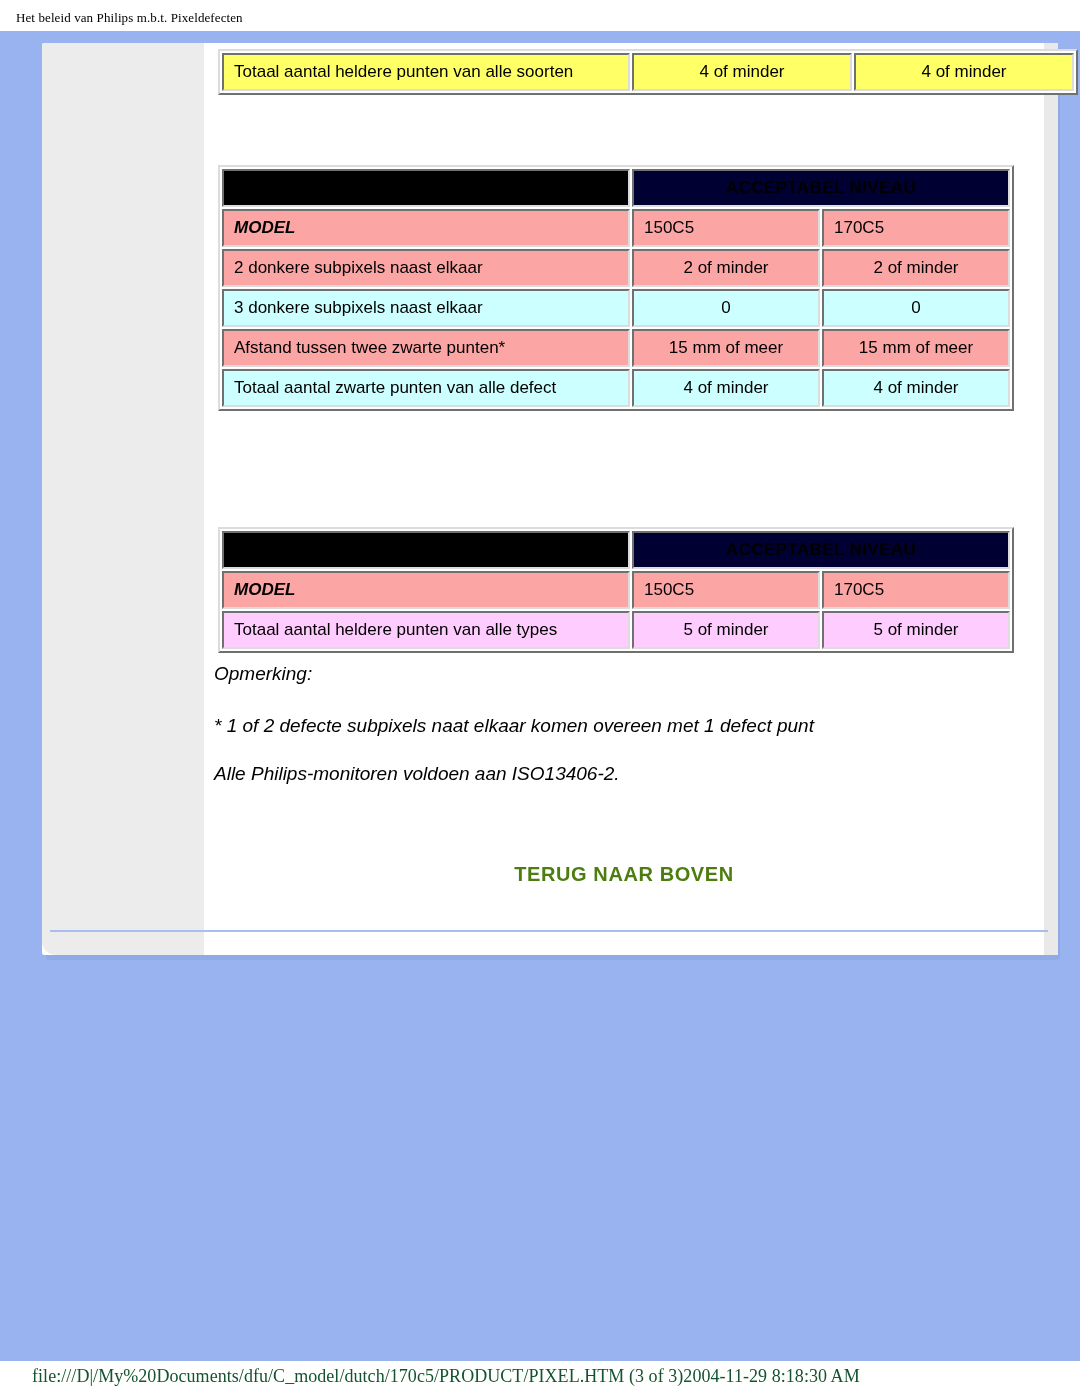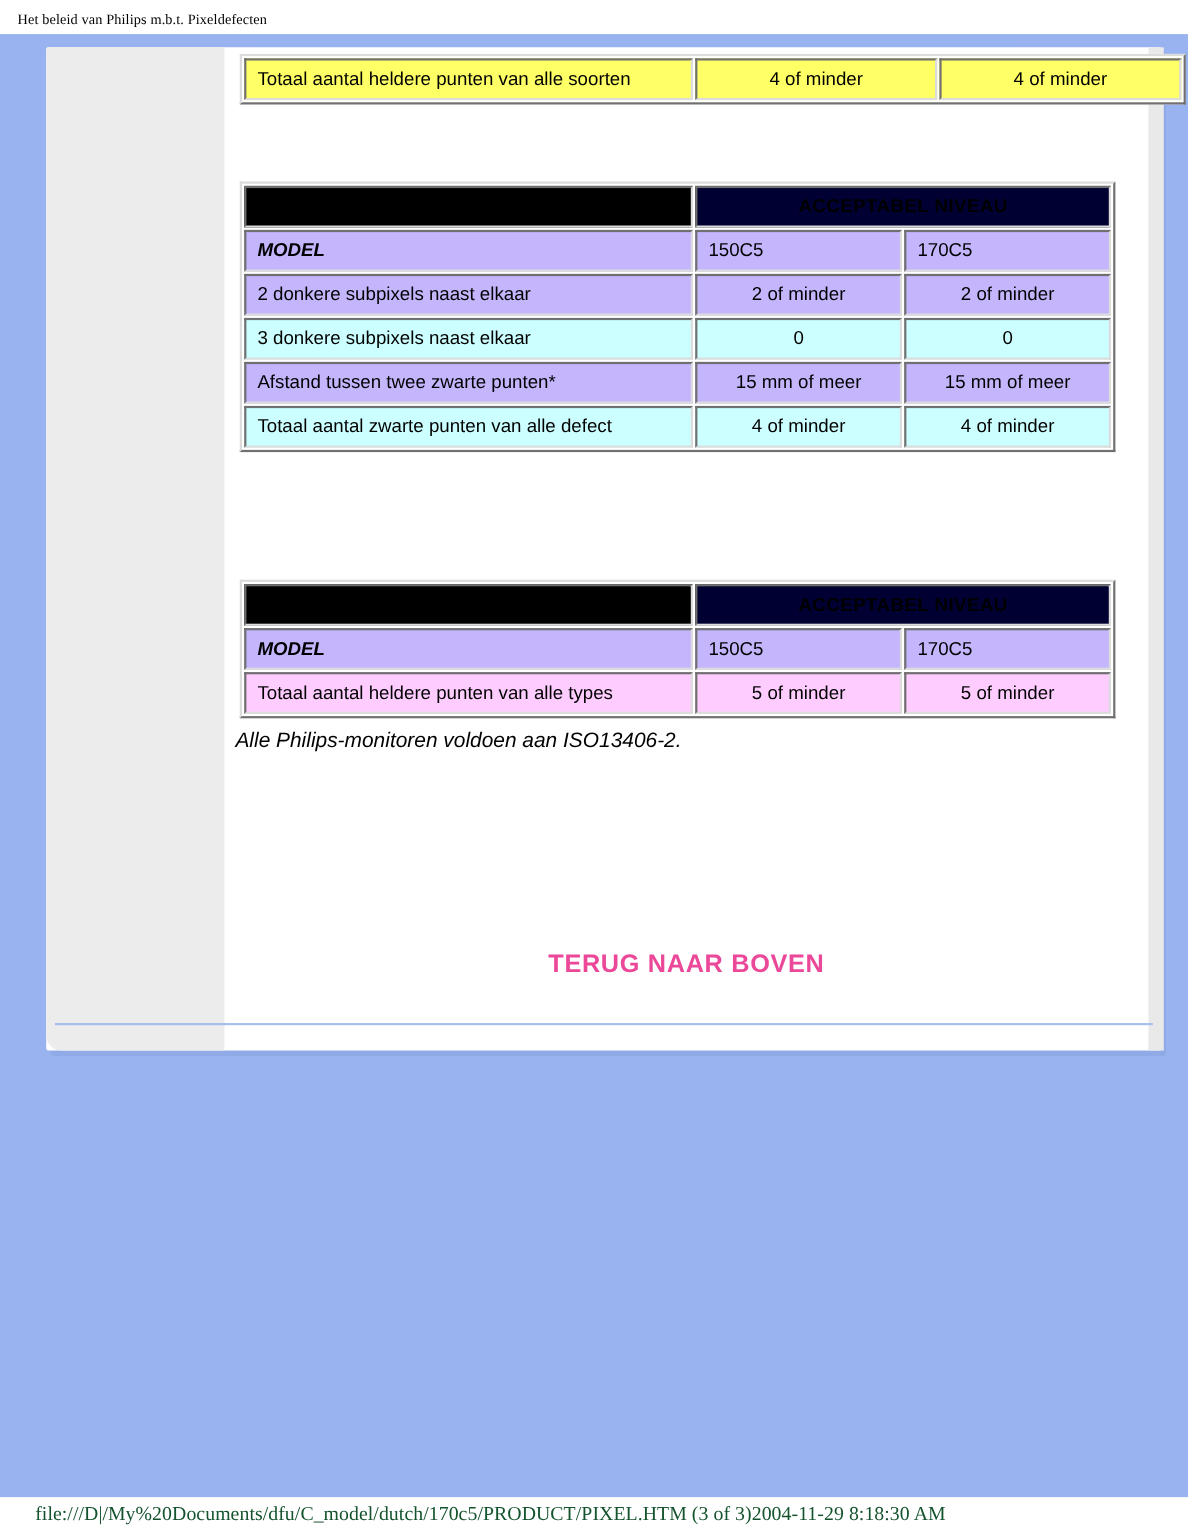--- a/index.html
+++ b/index.html
@@ -125,21 +125,21 @@
     padding: 5px 10px;
     height: 24px;
     vertical-align: middle;
   }
   td.c-label  { text-align: left; }
   td.c-val    { text-align: center; }
 
   td.yellow { background: #ffff66; }
   td.cyan   { background: #ccffff; }
   td.pink   { background: #ffccff; }
-  td.white  { background: #c4b5fd; }
+  td.white  { background: #fca5a5; }
 
   td.hdr-black {
     background: #000000;
     color: #ffffff;
     font-weight: bold;
     font-size: 16.5px;
     letter-spacing: 0.4px;
     text-align: left;
     border-color: #000000 #000000 #000000 #000000;
   }
@@ -188,23 +188,23 @@
   
   .backtotop-wrap {
     position: absolute;
     left: 0;
     top: 820px;
     width: 840px;
     text-align: center;
   }
   .backtotop {
     font-family: "Liberation Sans", sans-serif;
-    font-size: 23px;
-    font-weight: bold;
-    color: #ec4899;
+    font-size: 20px;
+    font-weight: bold;
+    color: #4d7c0f;
     letter-spacing: 0.6px;
     text-decoration: none;
     cursor: pointer;
   }
 </style>
 </head>
 <body>
 
 <div class="print-header">Het beleid van Philips m.b.t. Pixeldefecten</div>
 
@@ -275,20 +275,22 @@
       </tr>
       <tr>
         <td class="c-label pink">Totaal aantal heldere punten van alle types</td>
         <td class="c-val pink">5 of minder</td>
         <td class="c-val pink">5 of minder</td>
       </tr>
     </tbody>
   </table>
 
   <div class="notes">
+    <p class="note-line first">Opmerking:</p>
+    <p class="note-line">* 1 of 2 defecte subpixels naat elkaar komen overeen met 1 defect punt</p>
     <p class="note-line">Alle Philips-monitoren voldoen aan ISO13406-2.</p>
   </div>
 
   <div class="backtotop-wrap">
     <a class="backtotop" href="#">TERUG NAAR BOVEN</a>
   </div>
 
 </div>
 
 <div class="print-footer">file:///D|/My%20Documents/dfu/C_model/dutch/170c5/PRODUCT/PIXEL.HTM (3 of 3)2004-11-29 8:18:30 AM</div>

